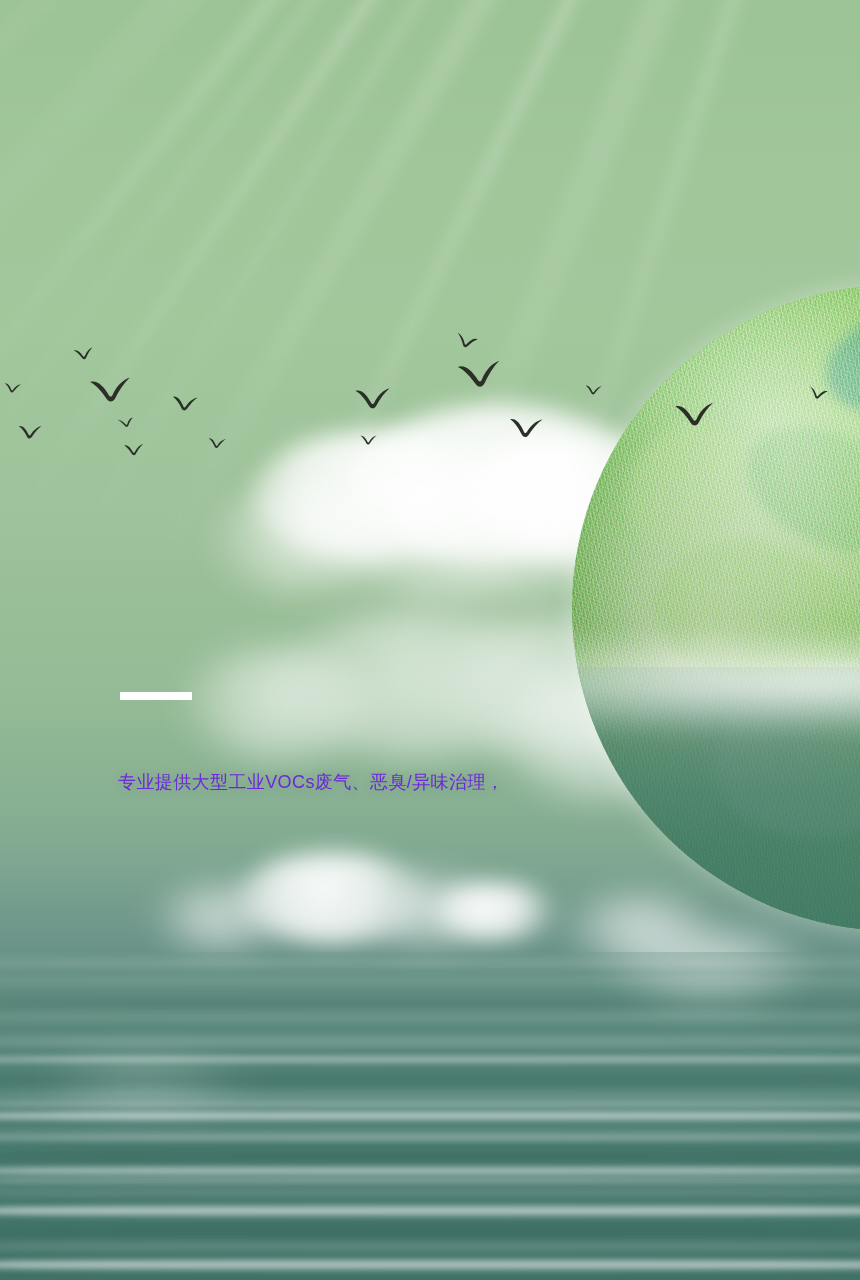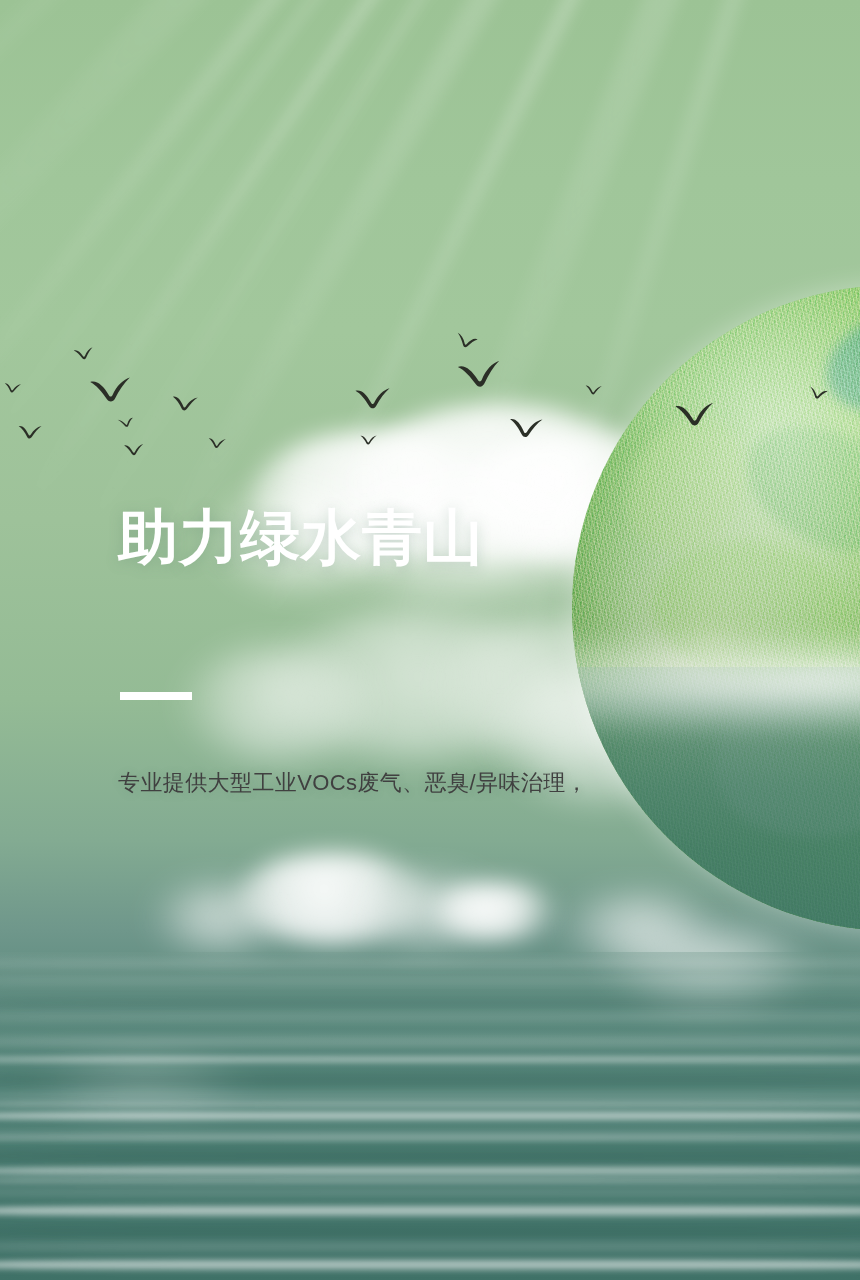--- a/index.html
+++ b/index.html
@@ -174,22 +174,22 @@
     white-space:nowrap;
     text-shadow:0 2px 14px rgba(90,130,110,.30);
   }
   .headline .hl{display:block;}
   .divider{
     position:absolute;left:120px;top:692px;
     width:72px;height:8px;background:#ffffff;
   }
   .subtitle{
     position:absolute;left:118px;top:764px;
-    color:#404040;
-    font-size:22px;
+    color:#6d28d9;
+    font-size:18px;
     line-height:37px;
     letter-spacing:.4px;
     white-space:nowrap;
     text-shadow:0 1px 8px rgba(80,120,100,.28);
   }
   .subtitle .sl{display:block;}
 </style>
 </head>
 <body>
 
@@ -349,21 +349,20 @@
       </div>
       <div class="bird" style="left: 208px; top: 438px; transform: rotate(5deg);">
         <svg width="18" height="11.16" viewBox="0 0 100 62">
           <path d="M2 6 C18 2 32 16 44 40 C46 45 50 46 53 41 C64 20 80 6 97 2 C82 14 70 30 58 50 C53 58 44 58 39 50 C28 31 16 14 2 6 Z" fill="#2b2f27"></path>
         </svg>
       </div>
     </div>
 
   <div class="content">
     <div class="headline">
-      <span class="hl">助力绿水青山</span>
     </div>
     <div class="divider"></div>
     <div class="subtitle">
       <span class="sl">专业提供大型工业VOCs废气、恶臭/异味治理，</span>
     </div>
   </div>
 
 </div>
 
 </body></html>

